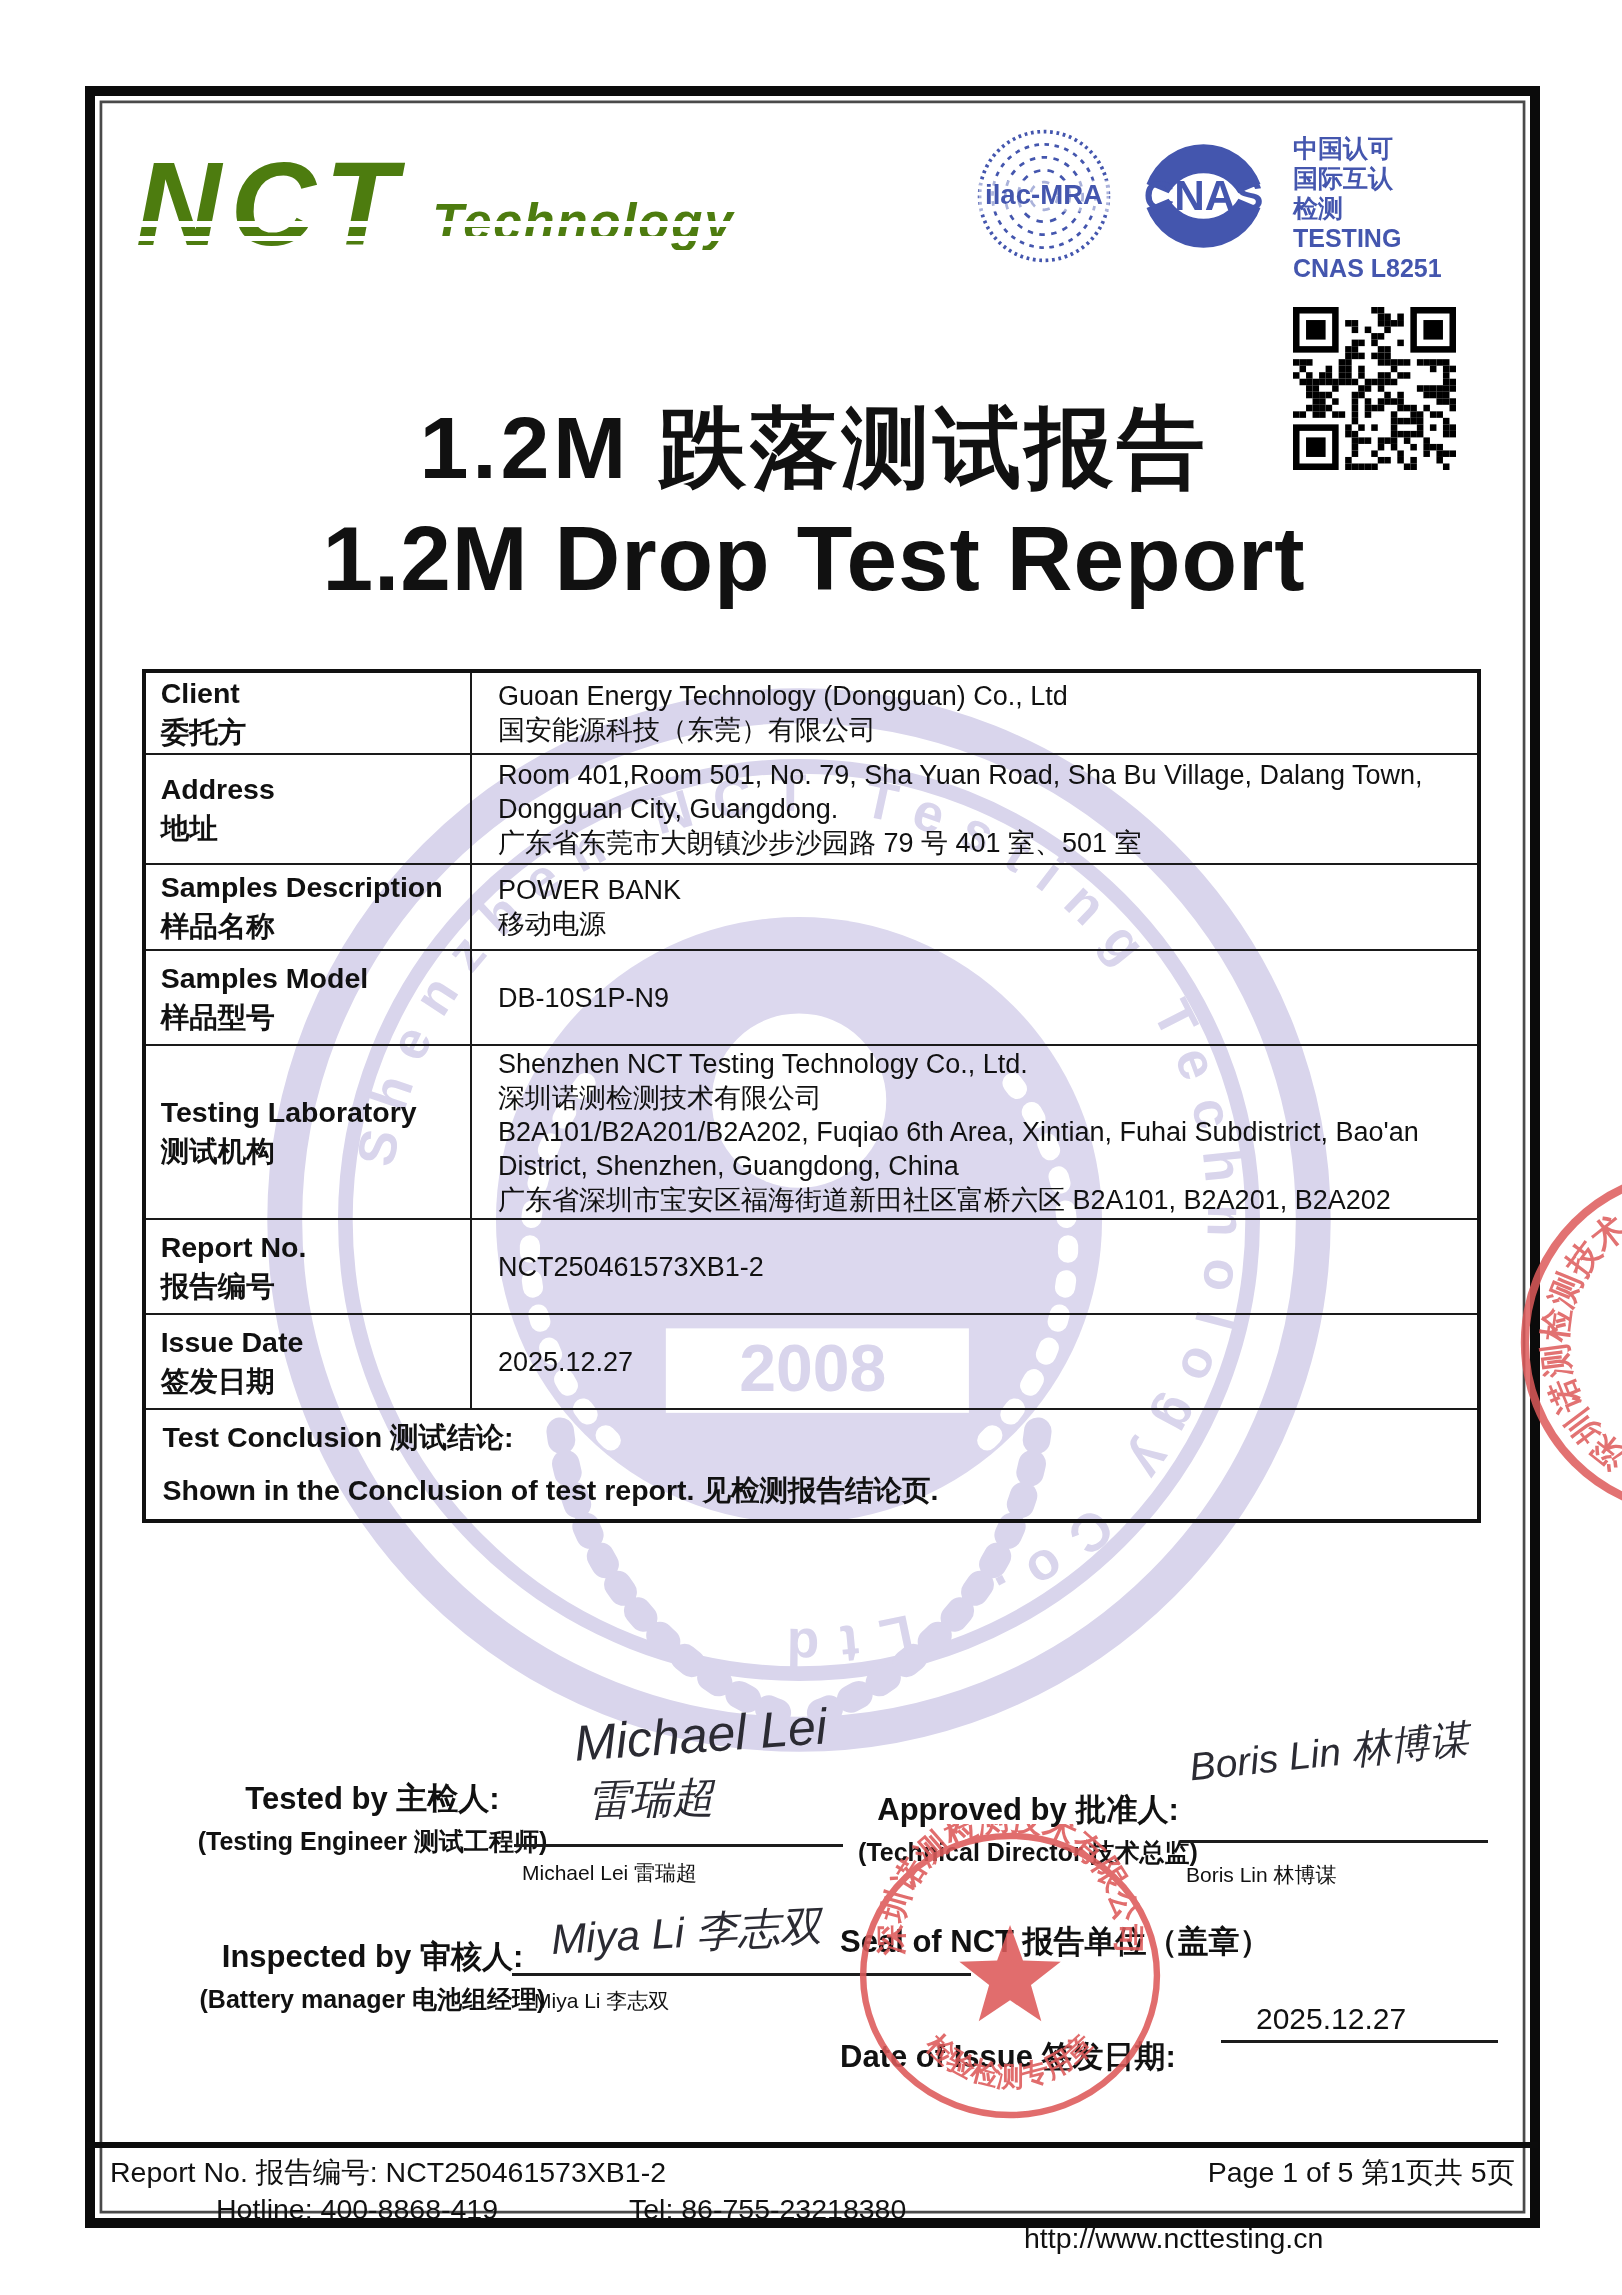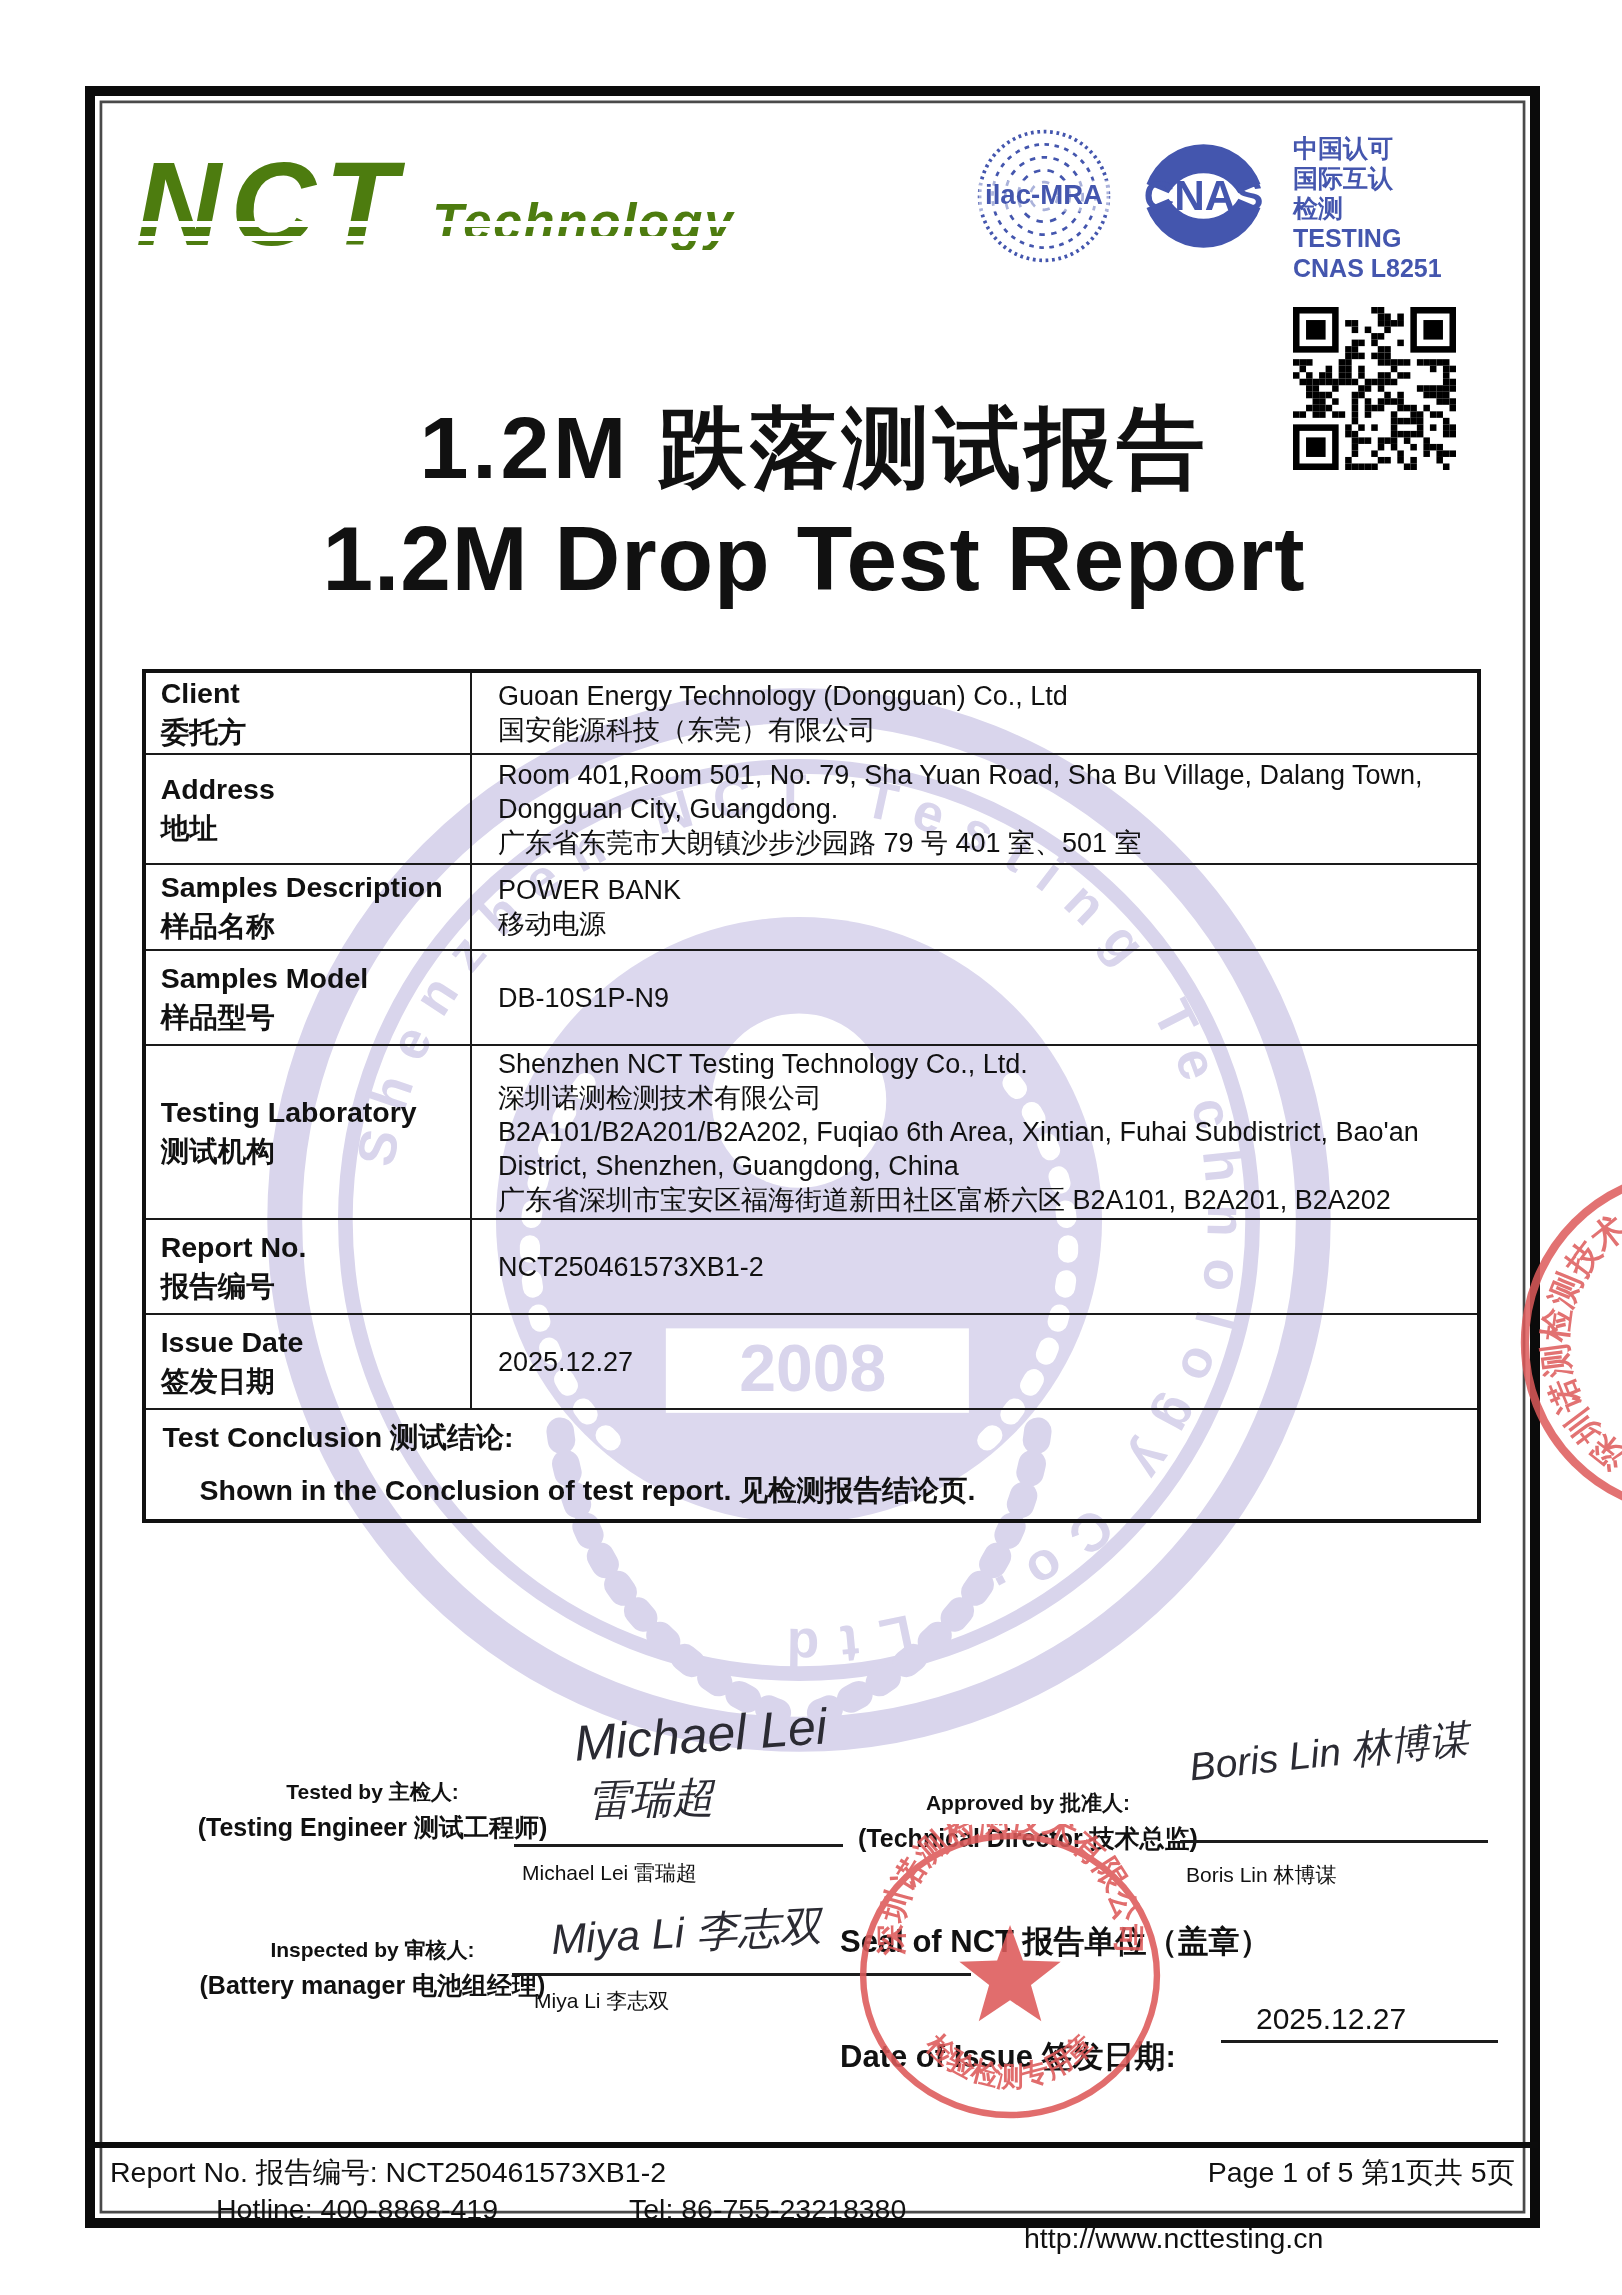--- a/index.html
+++ b/index.html
@@ -29,24 +29,24 @@
   
   .info{position:absolute;left:142px;top:669px;width:1339px;z-index:2;border-collapse:collapse;
         table-layout:fixed;background:transparent;}
   .info td{border:2.8px solid #1a1a1a;vertical-align:middle;box-sizing:border-box;background:transparent;}
   .info{border:4.6px solid #111;}
   .info .lbl{width:327px;padding-left:14.7px;font-weight:bold;font-size:28.5px;line-height:39px;}
   .info .val{padding-left:26px;padding-right:16.5px;font-size:27px;line-height:34px;}
   .r0{height:81px}.r1{height:110px}.r2{height:86px}.r3{height:95px}
   .r4{height:167px}.r5{height:95px}.r6{height:95px}.r7{height:89px}
   .concl{padding:9.2px 16.5px;font-weight:bold;font-size:28.5px;vertical-align:middle;}
-  .concl .l2{margin-top:14.7px;margin-left:37px;}
+  .concl .l2{margin-top:14.7px;}
   
   .sig-label{position:absolute;text-align:center;font-weight:bold;z-index:2;}
-  .sig-label .l1{font-size:21px;}
+  .sig-label .l1{font-size:31px;}
   .sig-label .l2{font-size:25px;margin-top:4.6px;}
   .hand{position:absolute;color:#2b2b33;font-style:italic;z-index:2;white-space:nowrap;}
   .sigline{position:absolute;height:2.8px;background:#1c1c1c;z-index:2;}
   .printed{position:absolute;font-size:21px;z-index:2;white-space:nowrap;}
   .seal-label{position:absolute;left:840px;top:1921px;font-size:31px;font-weight:bold;z-index:2;}
   .date-label{position:absolute;left:840px;top:2000px;font-size:31px;font-weight:bold;z-index:2;margin-top:36px;}
   .date-value{position:absolute;left:1256px;top:2002px;font-size:30px;z-index:2;}
   
   .stamp-main{position:absolute;left:852px;top:1824px;z-index:6;opacity:.88;}
   .stamp-side{position:absolute;left:1410px;top:1159px;z-index:6;opacity:.85;}

